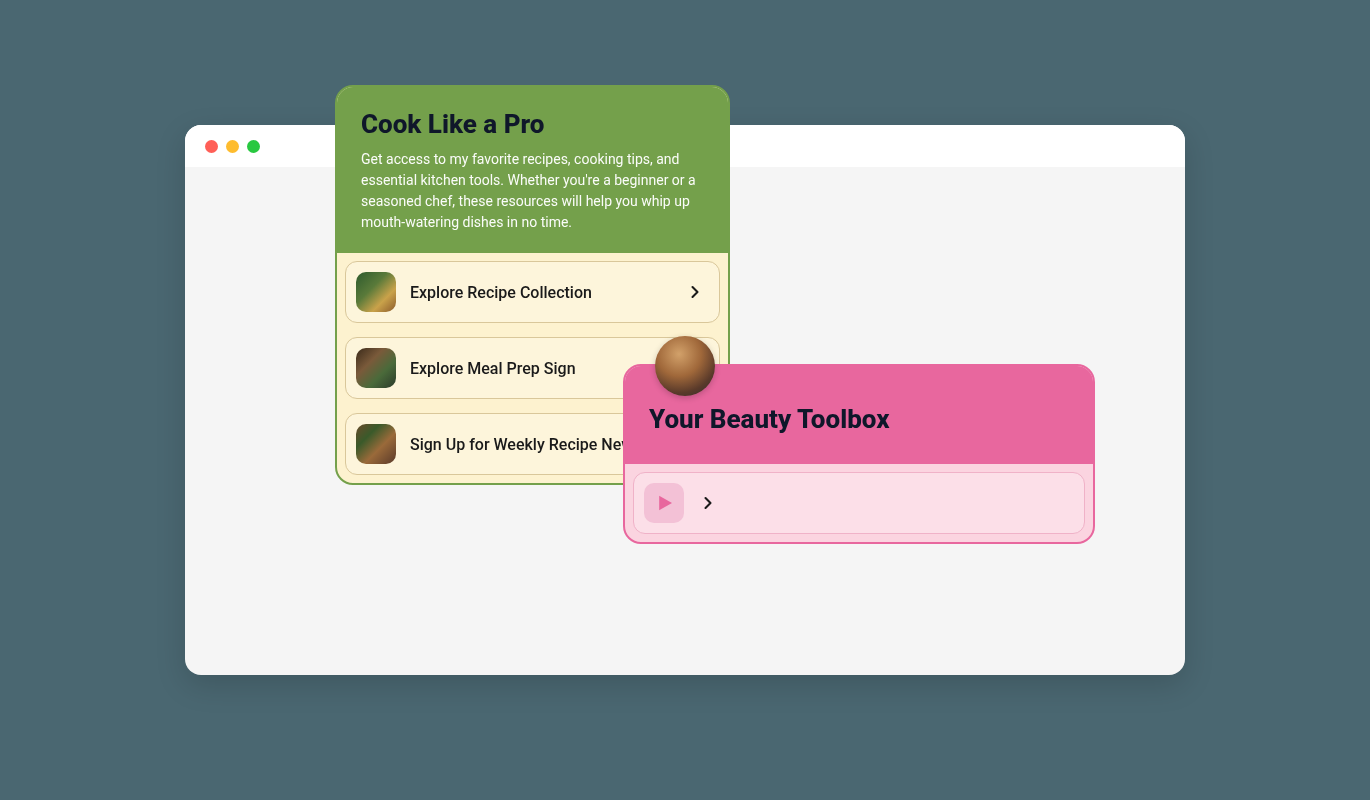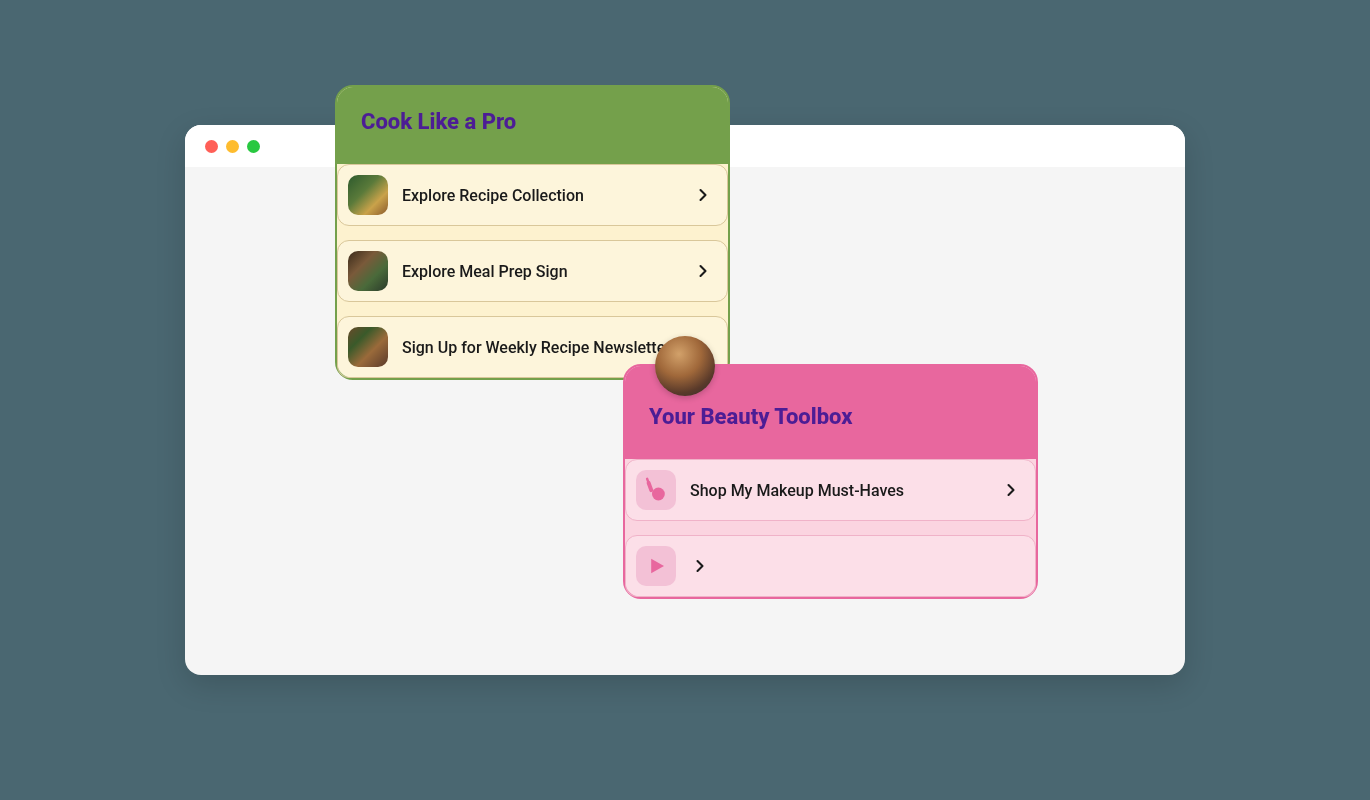--- a/index.html
+++ b/index.html
@@ -55,43 +55,43 @@
     border: 2px solid #74a04b;
   }
   .card-green .card-header {
     background: #74a04b;
     padding: 22px 24px 20px 24px;
     border-radius: 16px 16px 0 0;
   }
   .card-pink {
     left: 623px;
     top: 364px;
-    width: 415px;
+    width: 472px;
     background: #fbd4e0;
     border: 2px solid #e8679e;
   }
   .card-pink .card-header {
     background: #e8679e;
     padding: 38px 24px 20px 24px;
     border-radius: 16px 16px 0 0;
   }
   .card-title {
-    color: #4c1d95;
+    color: #0f172a;
     font-weight: 800;
-    font-size: 22px;
+    font-size: 26px;
     margin-bottom: 10px;
   }
   .card-desc {
     color: #fff;
     font-size: 14px;
     line-height: 1.5;
     opacity: 0.97;
   }
   .card-body {
-    padding: 0;
+    padding: 8px;
     display: flex;
     flex-direction: column;
     gap: 14px;
   }
   .link-row {
     display: flex;
     align-items: center;
     gap: 14px;
     background: rgba(255,255,255,0.25);
     border: 1px solid rgba(0,0,0,0.15);
@@ -150,20 +150,21 @@
   <div class="browser-bar">
     <div class="traffic-dot dot-red"></div>
     <div class="traffic-dot dot-yellow"></div>
     <div class="traffic-dot dot-green"></div>
   </div>
 </div>
 
 <div class="card card-green">
   <div class="card-header">
     <div class="card-title">Cook Like a Pro</div>
+    <div class="card-desc">Get access to my favorite recipes, cooking tips, and essential kitchen tools. Whether you're a beginner or a seasoned chef, these resources will help you whip up mouth-watering dishes in no time.</div>
   </div>
   <div class="card-body">
 
     <div class="link-row">
       <div class="thumb thumb-food1"></div>
       <div class="link-label">Explore Recipe Collection</div>
       <span class="chevron">
         <svg viewBox="0 0 24 24" width="20" height="20">
             <path d="M9 6l6 6-6 6" fill="none" stroke="#1a1a1a" stroke-width="2.5" stroke-linecap="round" stroke-linejoin="round"></path>
           </svg>
@@ -193,35 +194,20 @@
   </div>
 </div>
 
 <div class="card card-pink">
   <div class="avatar"></div>
   <div class="card-header">
     <div class="card-title">Your Beauty Toolbox</div>
   </div>
   <div class="card-body">
 
-    <div class="link-row">
-      <div class="thumb thumb-pink">
-        <svg viewBox="0 0 40 40" width="32" height="32">
-          <circle cx="23" cy="25" r="8" fill="#e8679e"></circle>
-          <rect x="10" y="9" width="5" height="14" rx="2" fill="#e8679e" transform="rotate(-20 12 16)"></rect>
-          <rect x="11" y="4" width="3" height="7" rx="1.5" fill="#e8679e" transform="rotate(-20 12 16)"></rect>
-        </svg>
-      </div>
-      <div class="link-label">Shop My Makeup Must-Haves</div>
-      <span class="chevron">
-        <svg viewBox="0 0 24 24" width="20" height="20">
-            <path d="M9 6l6 6-6 6" fill="none" stroke="#1a1a1a" stroke-width="2.5" stroke-linecap="round" stroke-linejoin="round"></path>
-          </svg>
-      </span>
-    </div>
 
     <div class="link-row">
       <div class="thumb thumb-pink">
         <svg viewBox="0 0 40 40" width="32" height="32">
           <path d="M14 11 L30 20 L14 29 Z" fill="#e8679e"></path>
         </svg>
       </div>
       <span class="chevron">
         <svg viewBox="0 0 24 24" width="20" height="20">
             <path d="M9 6l6 6-6 6" fill="none" stroke="#1a1a1a" stroke-width="2.5" stroke-linecap="round" stroke-linejoin="round"></path>

